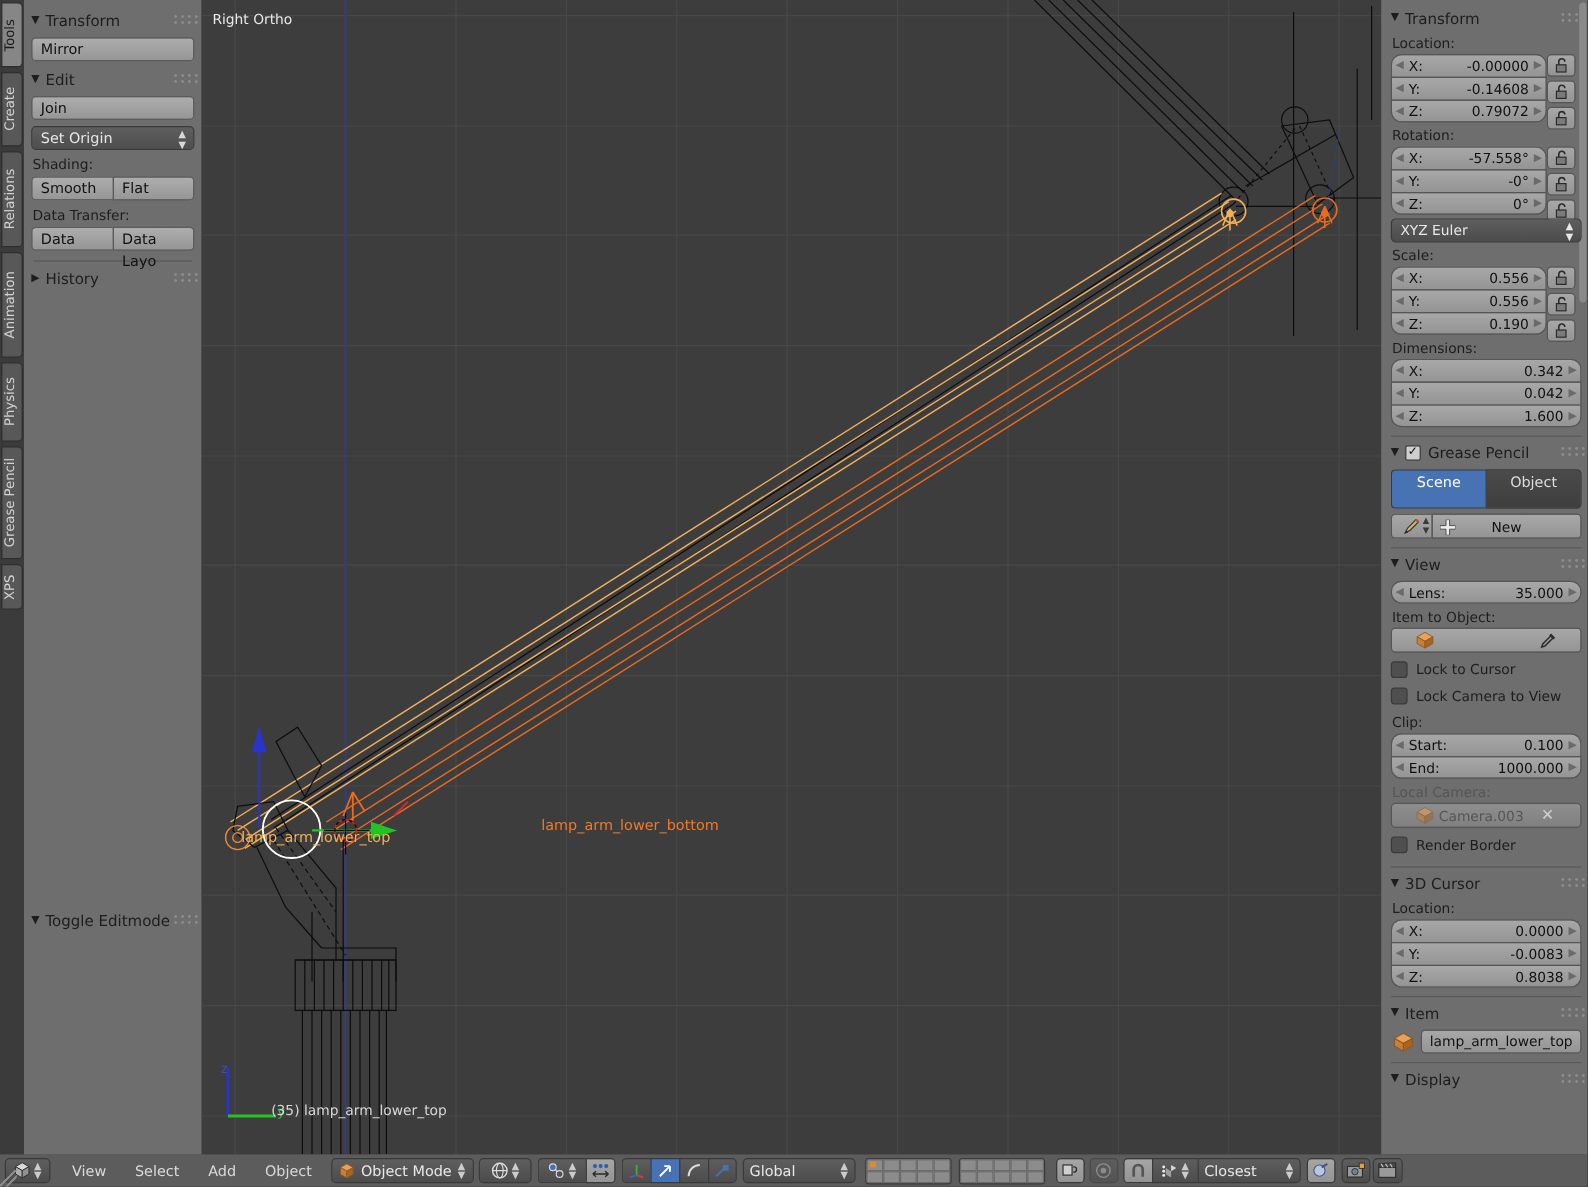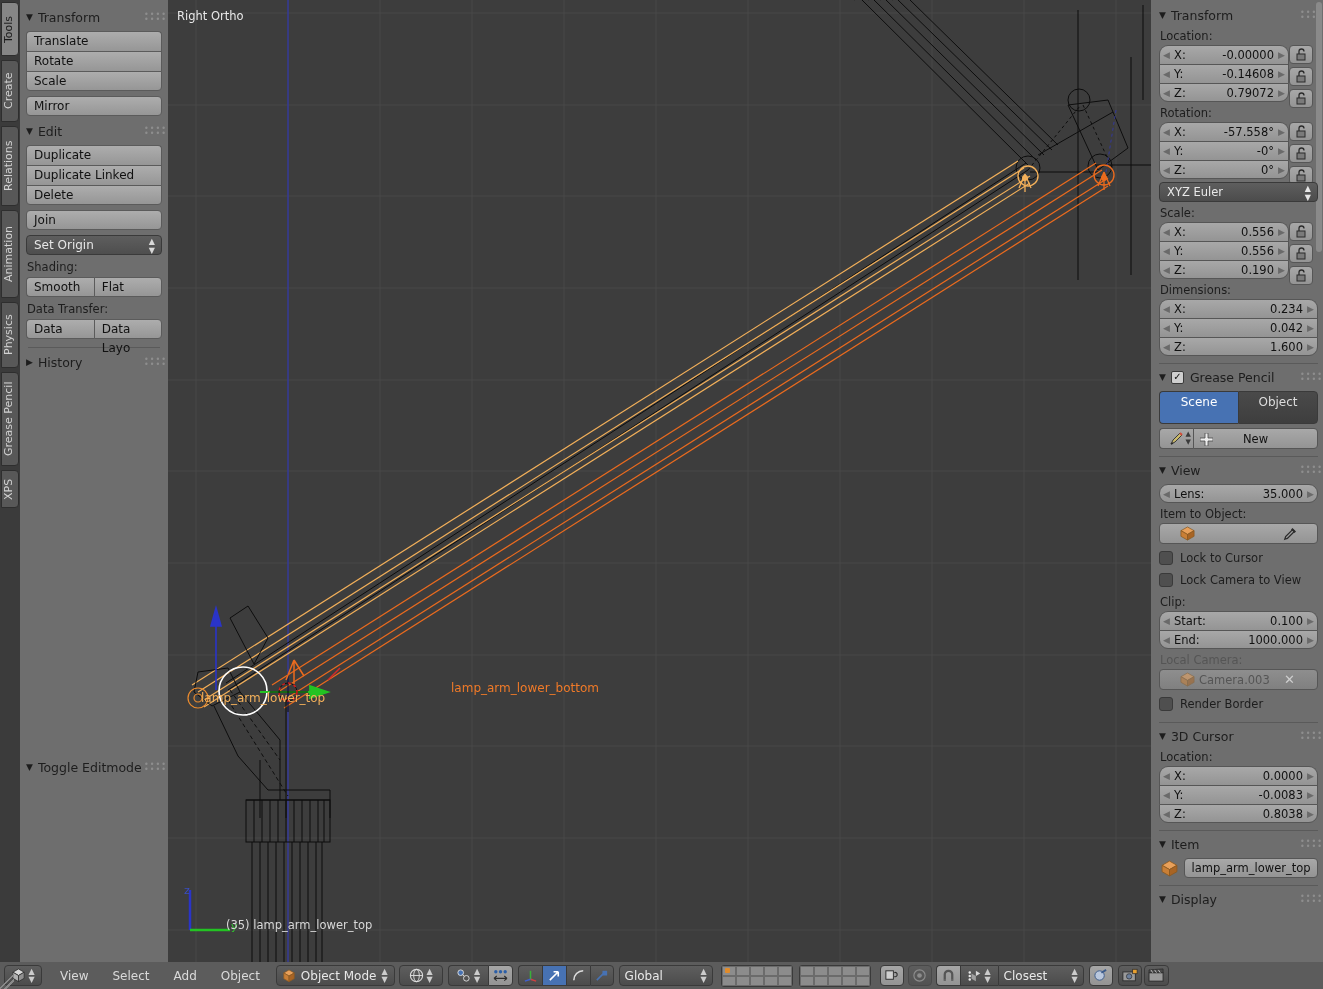--- a/index.html
+++ b/index.html
@@ -248,39 +248,29 @@
   <div id="toolpanel">
     <div id="toolpanel-inner">
 
       <div class="panel-head">
         <span class="tri">▼</span>
         <span class="ttl">Transform</span>
         <span class="grip"></span>
       </div>
 
       <div class="grp">
-        <div class="btn">Translate</div>
-        <div class="btn">Rotate</div>
-        <div class="btn">Scale</div>
-      </div>
-      <div class="grp">
         <div class="btn">Mirror</div>
       </div>
 
       <div class="panel-head">
         <span class="tri">▼</span>
         <span class="ttl">Edit</span>
         <span class="grip"></span>
       </div>
 
-      <div class="grp">
-        <div class="btn">Duplicate</div>
-        <div class="btn">Duplicate Linked</div>
-        <div class="btn">Delete</div>
-      </div>
       <div class="grp">
         <div class="btn">Join</div>
       </div>
       <div class="btn dark">
         <span>Set Origin</span>
         <span class="updown">▲<br>▼</span>
       </div>
 
       <div class="sublabel">Shading:</div>
       <div class="row2">
@@ -653,21 +643,21 @@
               </svg>
           </div>
         </div>
       </div>
 
       <div class="lbl">Dimensions:</div>
       <div class="stack" style="margin-right:0">
         <div class="fld">
           <span class="ar-l">◀</span>
           <span class="nm">X:</span>
-          <span class="vl">0.234</span>
+          <span class="vl">0.342</span>
           <span class="ar-r">▶</span>
         </div>
         <div class="fld">
           <span class="ar-l">◀</span>
           <span class="nm">Y:</span>
           <span class="vl">0.042</span>
           <span class="ar-r">▶</span>
         </div>
         <div class="fld">
           <span class="ar-l">◀</span>

